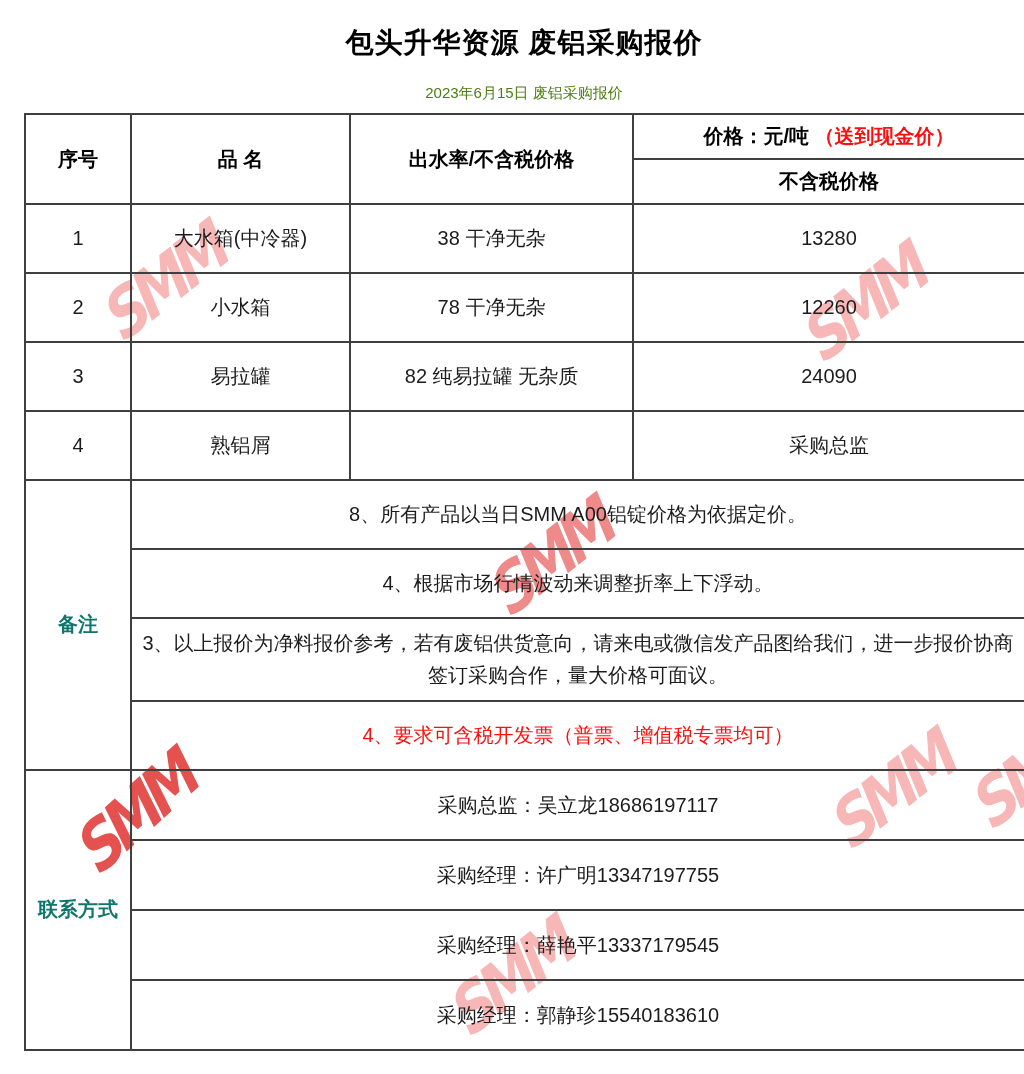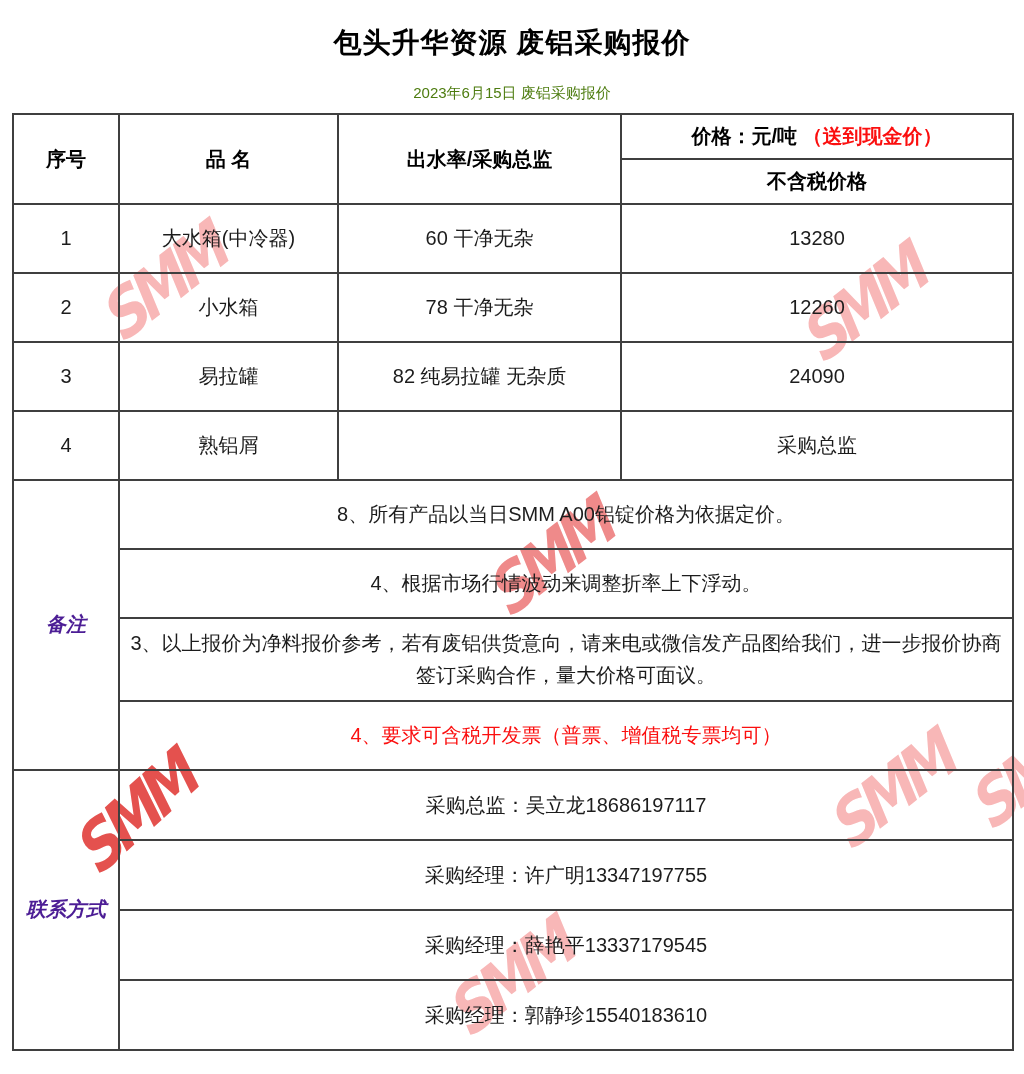--- a/index.html
+++ b/index.html
@@ -8,21 +8,21 @@
     font-family:"Liberation Sans","DejaVu Sans",sans-serif;color:#1c1c1c;
   }
   
   .wm-layer{position:absolute;inset:0;z-index:0;pointer-events:none;}
   .wm{
     position:absolute;font-family:"DejaVu Sans","Liberation Sans",sans-serif;
     font-weight:bold;font-style:italic;letter-spacing:-0.13em;line-height:1;
     white-space:nowrap;user-select:none;
   }
   
-  .content{position:absolute;inset:0;z-index:1;}
+  .content{position:absolute;inset:0;z-index:1;margin-left:12px;}
   .hdr{position:absolute;left:0;top:0;width:1024px;height:113px;}
   .title{
     position:absolute;left:0;top:24px;width:100%;text-align:center;
     font-size:28px;font-weight:bold;letter-spacing:1px;color:#000;
   }
   .subtitle{
     position:absolute;left:0;top:84px;width:100%;text-align:center;
     font-size:15px;color:#4d7c0f;
   }
   table.quote{
@@ -30,21 +30,21 @@
     border-collapse:collapse;table-layout:fixed;background:transparent;
   }
   table.quote td,table.quote th{
     border:2px solid #3f3f3f;background:transparent;
     font-size:20px;text-align:center;vertical-align:middle;
     padding:8px;overflow:hidden;
   }
   th.h{font-weight:bold;font-size:20px;color:#000;}
   .red-text{color:#fb0f0f;}
   td.left-cell{text-align:left;padding:0 14px 0 5px;line-height:1.62;}
-  th.sec-label{font-weight:bold;font-size:21px;color:#4c1d95;font-style:italic;}
+  th.sec-label{font-weight:bold;font-size:21px;color:#0f766e;}
   .r-hdr1{height:43px;}
   .r-hdr2{height:45px;}
   .r-data{height:69px;}
   .r-note{height:69px;}
   .r-note3{height:72px;}
   .r-contact{height:70px;}
 </style>
 </head>
 <body>
 
@@ -72,31 +72,31 @@
         <col style="width:106px">
           <col style="width:219px">
           <col style="width:283px">
           <col style="width:392px">
       </colgroup>
 
       <tbody>
           <tr class="r-hdr1">
         <th class="h" rowspan="2">序号</th>
         <th class="h" rowspan="2">品 名</th>
-        <th class="h" rowspan="2">出水率/采购总监</th>
+        <th class="h" rowspan="2">出水率/不含税价格</th>
         <th class="h"><span>价格：元/吨 </span><span class="red-text">（送到现金价）</span></th>
       </tr>
       <tr class="r-hdr2">
         <th class="h">不含税价格</th>
       </tr>
 
       <tr class="r-data">
         <td>1</td>
         <td>大水箱(中冷器)</td>
-        <td>60 干净无杂</td>
+        <td>38 干净无杂</td>
         <td>13280</td>
       </tr>
       <tr class="r-data">
         <td>2</td>
         <td>小水箱</td>
         <td>78 干净无杂</td>
         <td>12260</td>
       </tr>
       <tr class="r-data">
         <td>3</td>

